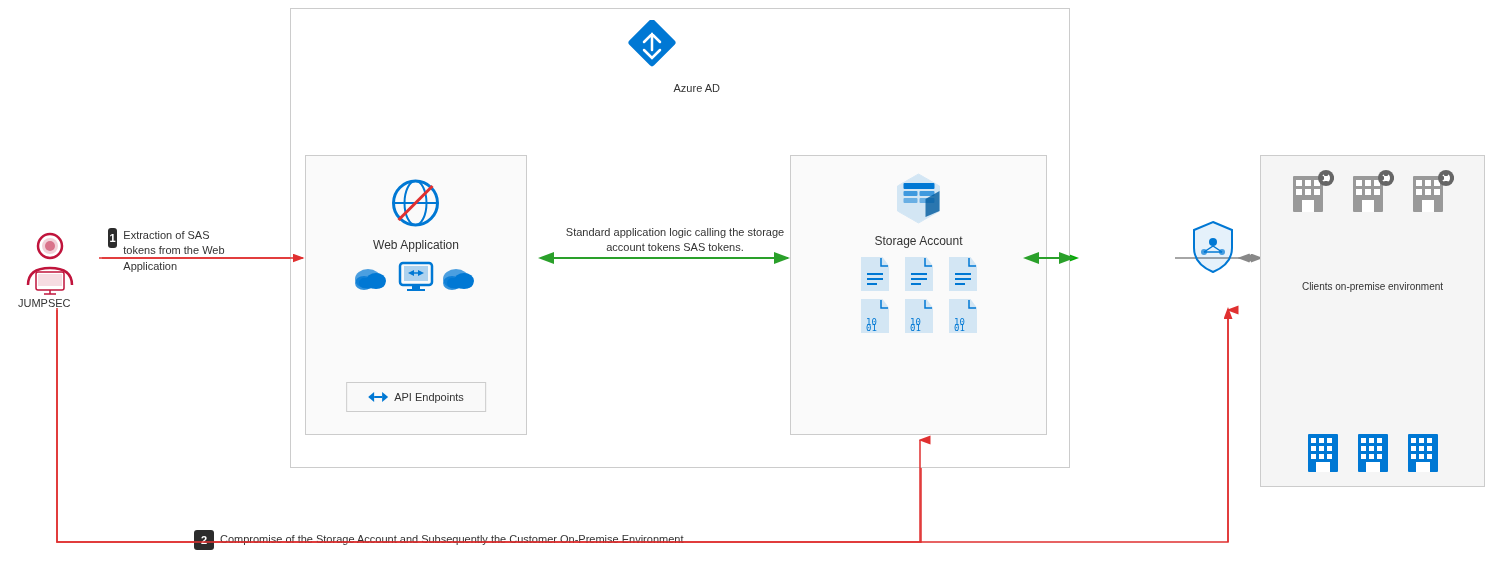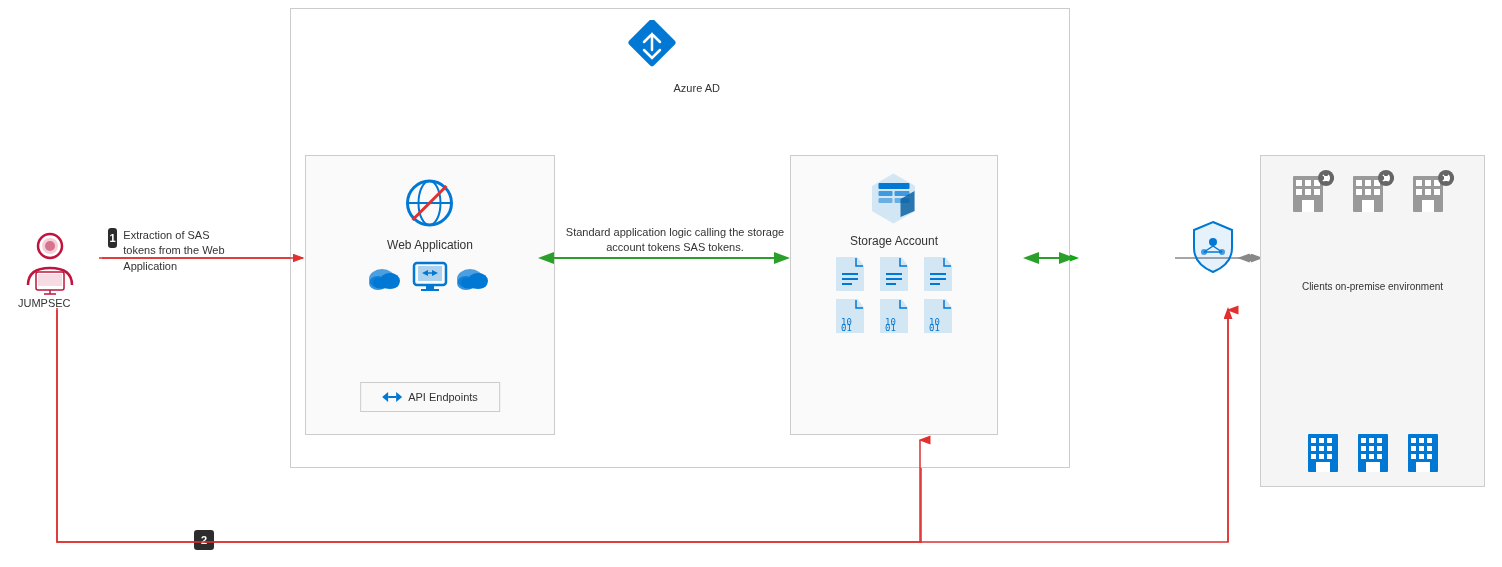--- a/index.html
+++ b/index.html
@@ -39,32 +39,32 @@
       height: 332px;
       border: 1.5px solid #cccccc;
       background: #f5f5f5;
     }
 
     
     .webapp-box {
       position: absolute;
       left: 305px;
       top: 155px;
-      width: 250px;
+      width: 222px;
       height: 280px;
       border: 1.5px solid #cccccc;
       background: #fafafa;
     }
 
     
     .storage-box {
       position: absolute;
       left: 790px;
       top: 155px;
-      width: 208px;
+      width: 257px;
       height: 280px;
       border: 1.5px solid #cccccc;
       background: #fafafa;
     }
 
     
     .azure-ad-area {
       position: absolute;
       left: 620px;
       top: 20px;
@@ -421,20 +421,21 @@
         <rect x="8" y="25" width="5" height="5" fill="white"></rect>
         <rect x="16" y="25" width="5" height="5" fill="white"></rect>
         <rect x="24" y="25" width="5" height="5" fill="white"></rect>
         <rect x="13" y="33" width="14" height="10" fill="white"></rect>
       </svg>
     </div>
   </div>
 
   <div style="position:absolute;left:194px;top:530px;display:flex;align-items:center;gap:6px;">
     <span class="step-badge">2</span>
+    <span class="annotation-text">Compromise of the Storage Account and Subsequently the Customer On-Premise Environment</span>
   </div>
 
   <svg style="position:absolute;left:0;top:0;width:1502px;height:567px;pointer-events:none;" xmlns="http://www.w3.org/2000/svg">
     <defs>
       <marker id="arrowRed2" markerWidth="8" markerHeight="8" refX="7" refY="3" orient="auto">
         <path d="M0,0 L0,6 L8,3 z" fill="#e03030"></path>
       </marker>
       <marker id="arrowGreen2R" markerWidth="8" markerHeight="8" refX="7" refY="3" orient="auto">
         <path d="M0,0 L0,6 L8,3 z" fill="#2aa02a"></path>
       </marker>

